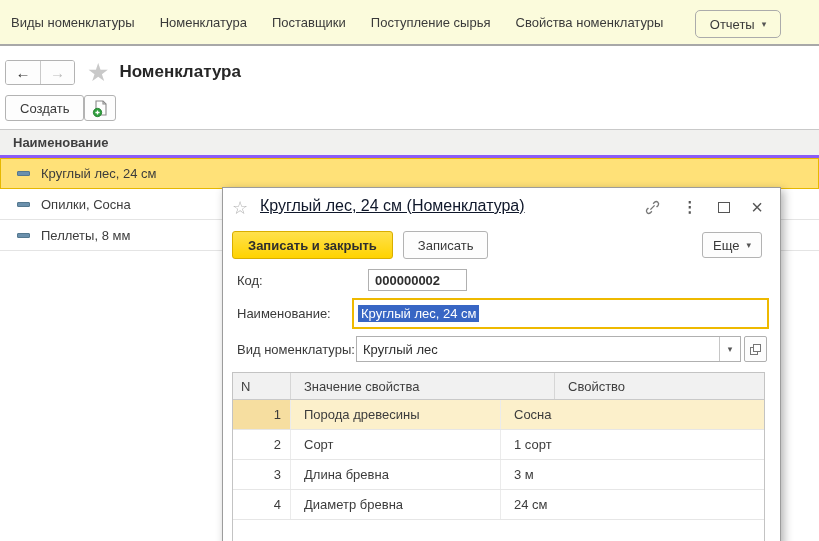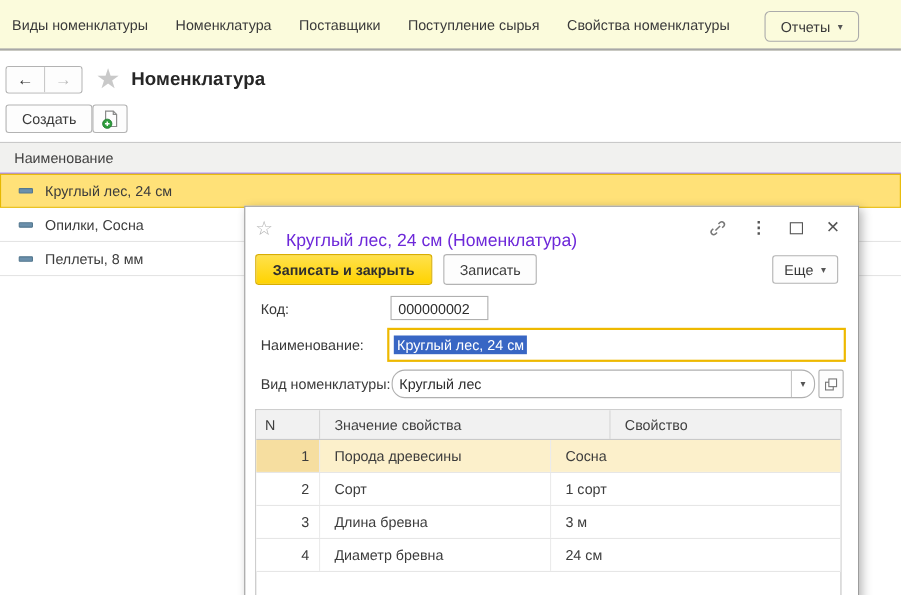--- a/index.html
+++ b/index.html
@@ -52,22 +52,22 @@
     background:#fdfdfd; border:1px solid #b3b3b3; border-radius:3px;
     height:26px; padding:0 14px; font-size:13px; color:#3a3a3a;
     display:inline-flex; align-items:center; justify-content:center;
   }
   .icon-btn { width:32px; padding:0; }
 
   
   .list { position:absolute; left:0; top:129px; width:819px; }
   .list-header {
     height:29px; background:#f1f1ef;
-    border-top:1px solid #c9c9c9; border-bottom:1px solid #8b5cf6;
-    display:flex; align-items:center; padding-left:13px; color:#3f3f3f;
+    border-top:1px solid #c9c9c9; border-bottom:3px solid #8b5cf6;
+    display:flex; align-items:center; padding-left:13px; color:#3f3f3f;font-weight:bold;
   }
   .list-row {
     height:31px; display:flex; align-items:center; gap:11px;
     padding-left:17px; border-bottom:1px solid #e4e4e4; background:#fff;
   }
   .list-row.selected {
     background:#ffe178;
     border:1px solid #e6b800;
     padding-left:16px;
   }
@@ -78,22 +78,23 @@
 
   
   .dialog {
     position:absolute; left:222px; top:187px; width:559px; height:360px;
     background:#fff; border:1px solid #9c9c9c;
     box-shadow:3px 3px 9px rgba(0,0,0,0.30);
     z-index:10;
   }
   .dlg-star { position:absolute; left:9px; top:9px; font-size:18px; color:#b3b3b3; }
   .dlg-title {
-    position:absolute; left:37px; top:23px; font-size:16px; color:#6d28d9;
+    position:absolute; left:37px; top:9px; font-size:16px; color:#0f172a;
     white-space:nowrap;
+    text-decoration:underline;
   }
   .dlg-icons {
     position:absolute; right:17px; top:10px;
     display:flex; align-items:center; gap:21px;
   }
   .dlg-icons .ic { display:flex; align-items:center; justify-content:center; height:18px; }
   .ic-dots { font-size:15px; color:#555; font-weight:bold; letter-spacing:0; }
   .ic-max  { width:12px; height:11px; border:1.5px solid #555; }
   .ic-close{ font-size:20px; color:#555; line-height:12px; }
 
@@ -110,27 +111,27 @@
     display:inline-flex; gap:7px;
   }
 
   .fld-label { position:absolute; left:14px; color:#3a3a3a; }
   .inp {
     position:absolute; background:#fff;
     border:1px solid #b0b0b0; font-size:13px; color:#2e2e2e;
     padding:0 6px; display:flex; align-items:center;
     font-family:"Liberation Sans", sans-serif;
   }
-  .inp-code { left:132px; top:81px; width:89px; height:22px; }
+  .inp-code { left:145px; top:81px; width:99px; height:22px;font-weight:bold; }
   .inp-name {
     left:129px; top:110px; width:417px; height:31px;
     border:2px solid #eeb900; padding:0 4px;
   }
   .sel-text { background:#3866c4; color:#fff; padding:1px 3px; }
-  .combo { left:133px; top:148px; width:385px; height:26px; padding-right:22px;border-radius:12px; }
+  .combo { left:133px; top:148px; width:385px; height:26px; padding-right:22px; }
   .combo-arrow {
     position:absolute; right:0; top:0; width:21px; height:100%;
     border-left:1px solid #c6c6c6;
     display:flex; align-items:center; justify-content:center;
   }
   .open-btn {
     position:absolute; left:521px; top:148px; width:23px; height:26px;
     background:#fdfdfd; border:1px solid #b0b0b0; border-radius:2px;
     display:flex; align-items:center; justify-content:center;
   }

